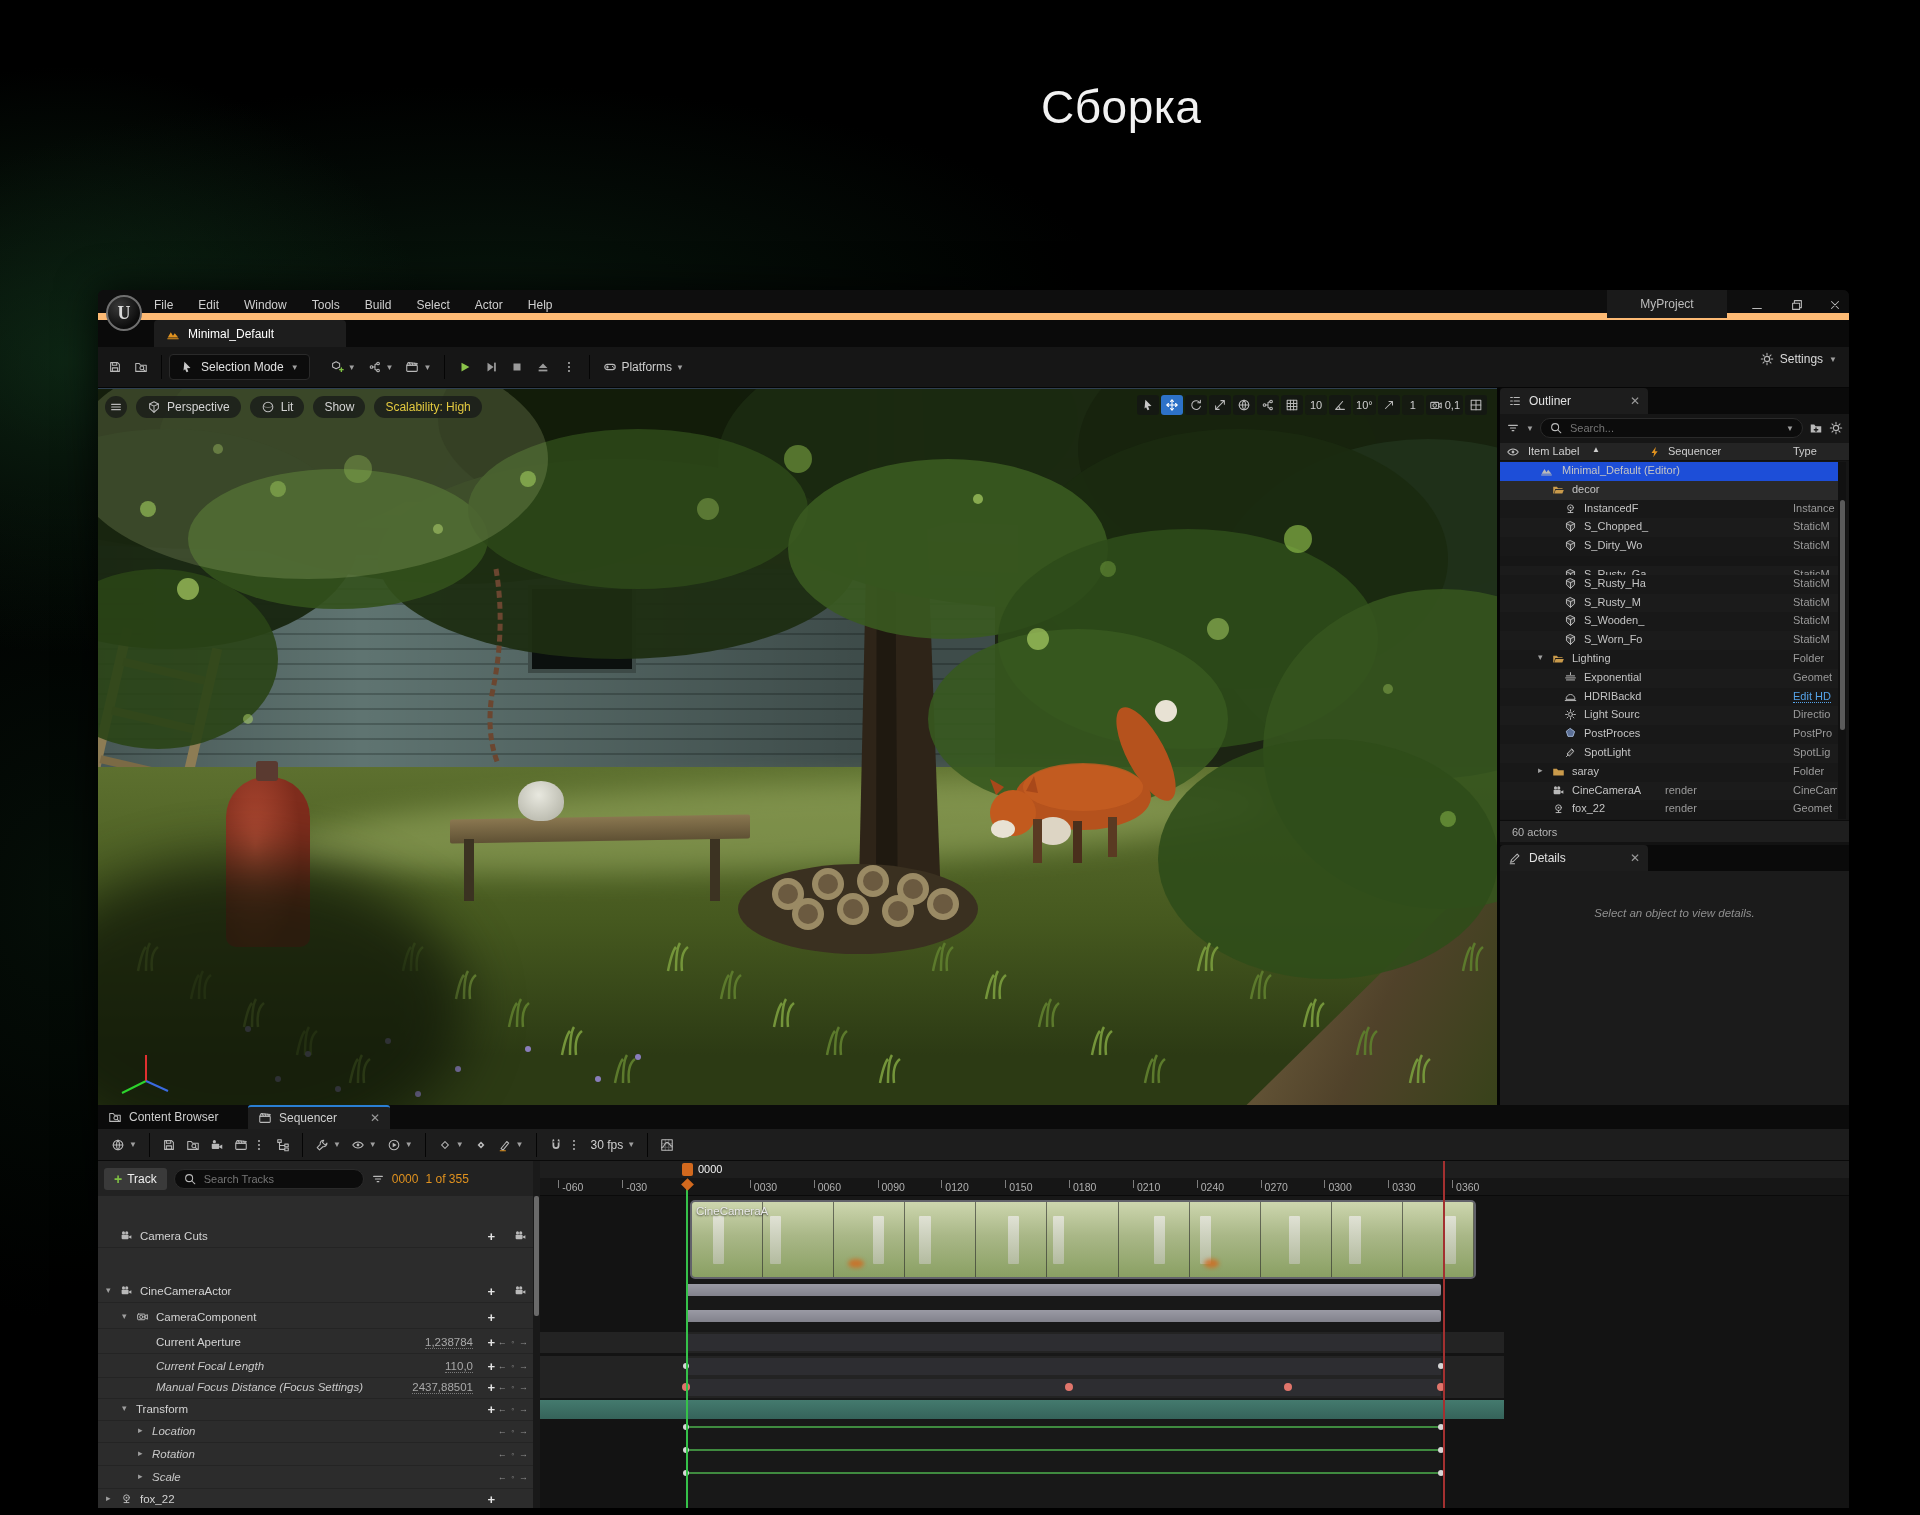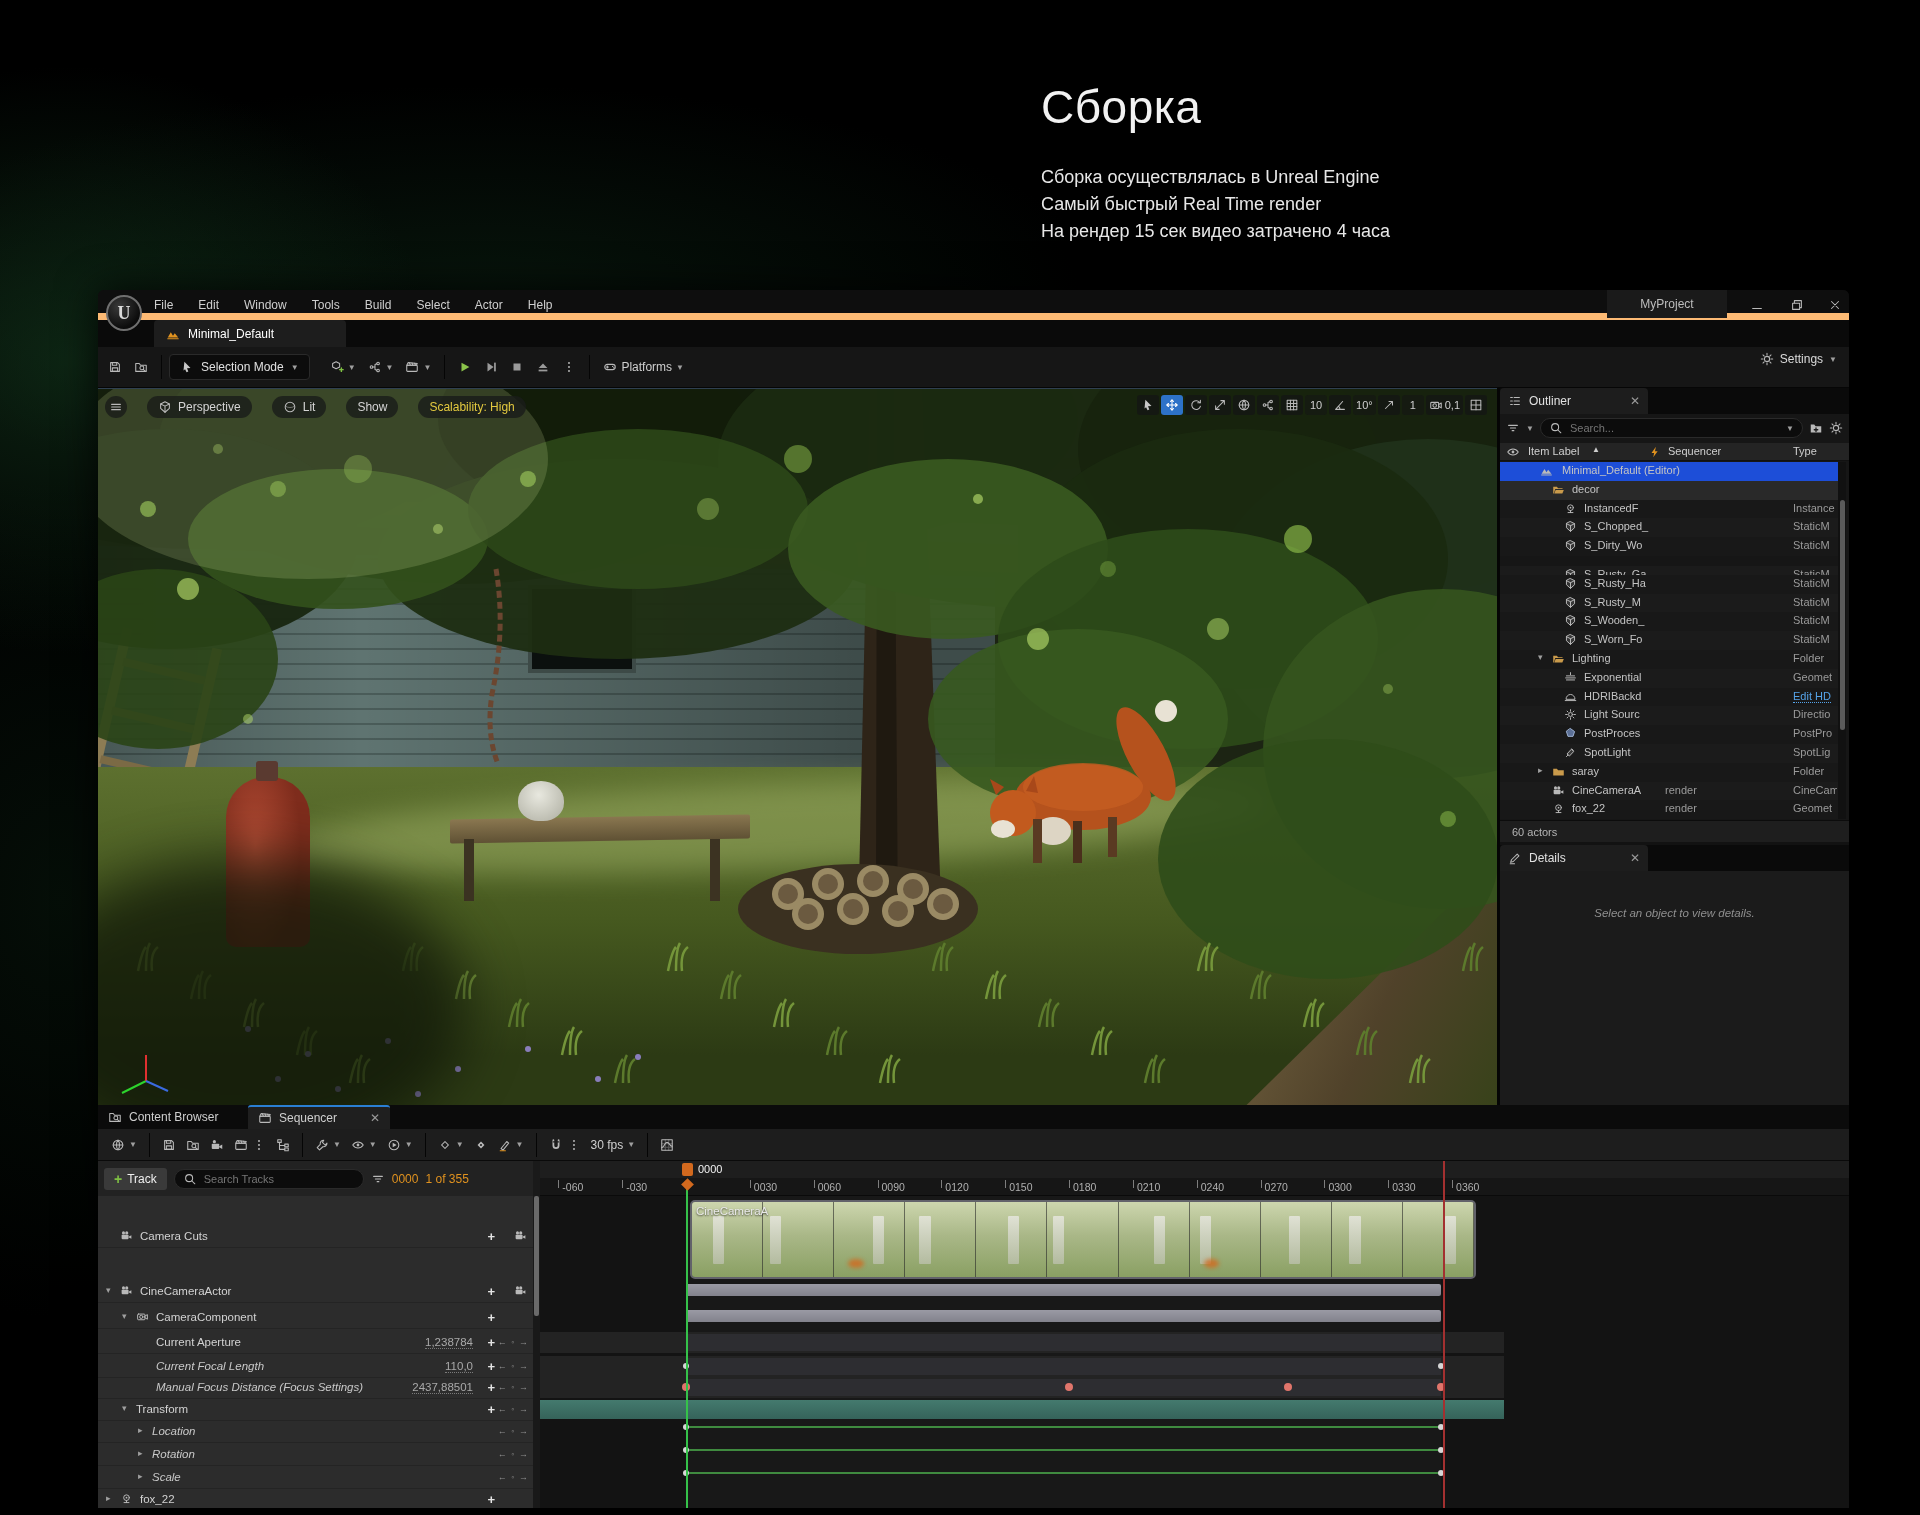--- a/index.html
+++ b/index.html
@@ -29,21 +29,21 @@
   .leveltab{position:absolute;left:56px;top:0;width:192px;height:27px;background:#1d1d1d;border-radius:4px 4px 0 0;display:flex;align-items:center;gap:8px;padding-left:12px;color:#ffffff;}
   .toolbar{position:absolute;left:0;top:57px;width:100%;height:41px;background:#161616;border-bottom:1px solid #060606;display:flex;align-items:center;}
   .tbtn{display:flex;align-items:center;gap:4px;padding:4px 6px;color:#cfcfcf;}
   .tb-sep{width:1px;height:24px;background:#050505;margin:0 7px;}
   .pillbtn{background:#0c0c0c;border:1px solid #2a2a2a;border-radius:4px;padding:5px 10px;display:flex;align-items:center;gap:7px;color:#e0e0e0;}
   .settings{position:absolute;right:12px;top:62px;display:flex;align-items:center;gap:6px;color:#dadada;}
   
   #viewport{position:absolute;left:0;top:98px;width:1399px;height:717px;overflow:hidden;background:#1c2413;border-top:1px solid #2f4050;}
   #scene{position:absolute;inset:0;overflow:hidden;}
   .sc{position:absolute;}
-  .vp-pills{position:absolute;left:7px;top:7px;display:flex;align-items:center;gap:20px;z-index:20;}
+  .vp-pills{position:absolute;left:7px;top:7px;display:flex;align-items:center;gap:9px;z-index:20;}
   .vpill{background:rgba(26,28,26,.82);border-radius:11px;height:22px;display:flex;align-items:center;gap:6px;padding:0 11px;color:#d4d4d4;font-size:12px;}
   .vpill.round{width:22px;padding:0;justify-content:center;border-radius:50%;}
   .vp-warn{position:absolute;left:37px;top:40px;z-index:20;color:#f11b0e;font-size:12.5px;font-weight:bold;line-height:18px;text-shadow:0 1px 2px rgba(0,0,0,.6);}
   .vp-tools{position:absolute;right:10px;top:6px;z-index:20;display:flex;align-items:center;gap:2px;}
   .vtool{height:20px;min-width:22px;padding:0 3px;border-radius:3px;background:rgba(20,22,20,.75);display:flex;align-items:center;justify-content:center;color:#d0d0d0;font-size:11px;gap:2px;}
   .vtool.active{background:#2d72c8;}
   .vtool.txt{background:rgba(20,22,20,.6);}
   
   .rcol-div{position:absolute;left:1399px;top:98px;width:3px;height:1120px;background:#050505;}
   #outliner{position:absolute;left:1402px;top:98px;width:349px;height:454px;background:#161616;}
@@ -137,25 +137,20 @@
   #ladder .rung{position:absolute;left:8px;width:84px;height:8px;background:#7b6a45;}
 </style>
 </head>
 <body>
 
 <div id="screen">
   <div id="glow"></div>
 
   <section id="deck">
     <h1>Сборка</h1>
-    <div class="lines">
-      <div class="line">Сборка осуществлялась в Unreal Engine</div>
-      <div class="line">Самый быстрый Real Time render</div>
-      <div class="line">На рендер 15 сек видео затрачено 4 часа</div>
-    </div>
   </section>
 
   <div id="ue">
 
     <div class="titlebar">
       <nav id="menubar">
           <span class="mi">File</span>
           <span class="mi">Edit</span>
           <span class="mi">Window</span>
           <span class="mi">Tools</span>

